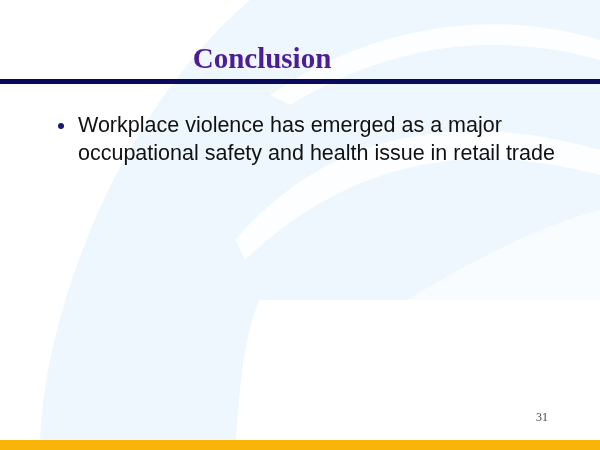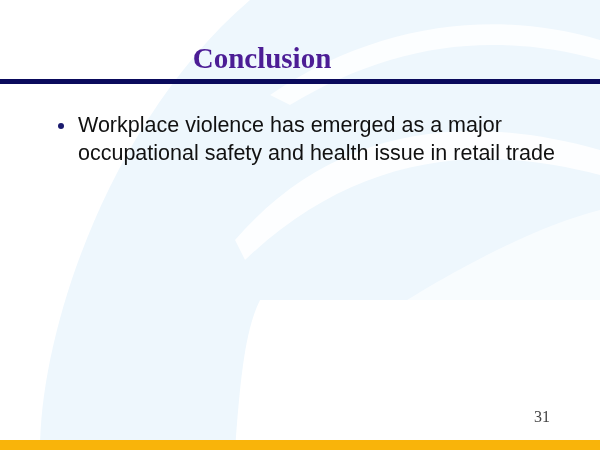--- a/index.html
+++ b/index.html
@@ -73,21 +73,21 @@
       border-radius: 50%;
       background: #1a1a6e;
     }
     .page-number {
       position: absolute;
       left: 532px;
       top: 410px;
       width: 20px;
       text-align: center;
       font-family: "Liberation Serif", "DejaVu Serif", serif;
-      font-size: 16px;
+      font-size: 12px;
       line-height: 14px;
       color: #444444;
       z-index: 2;
     }
     .bottom-band {
       position: absolute;
       left: 0;
       top: 440px;
       width: 600px;
       height: 10px;

